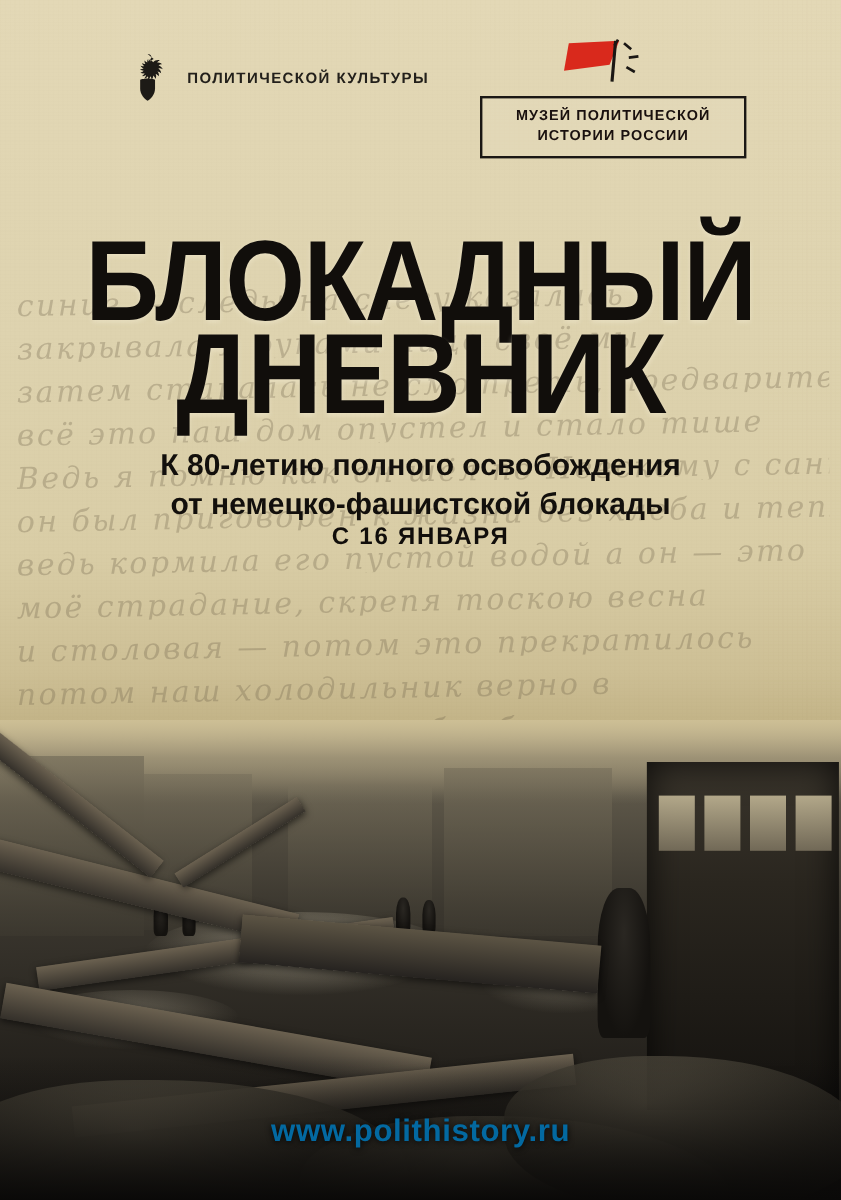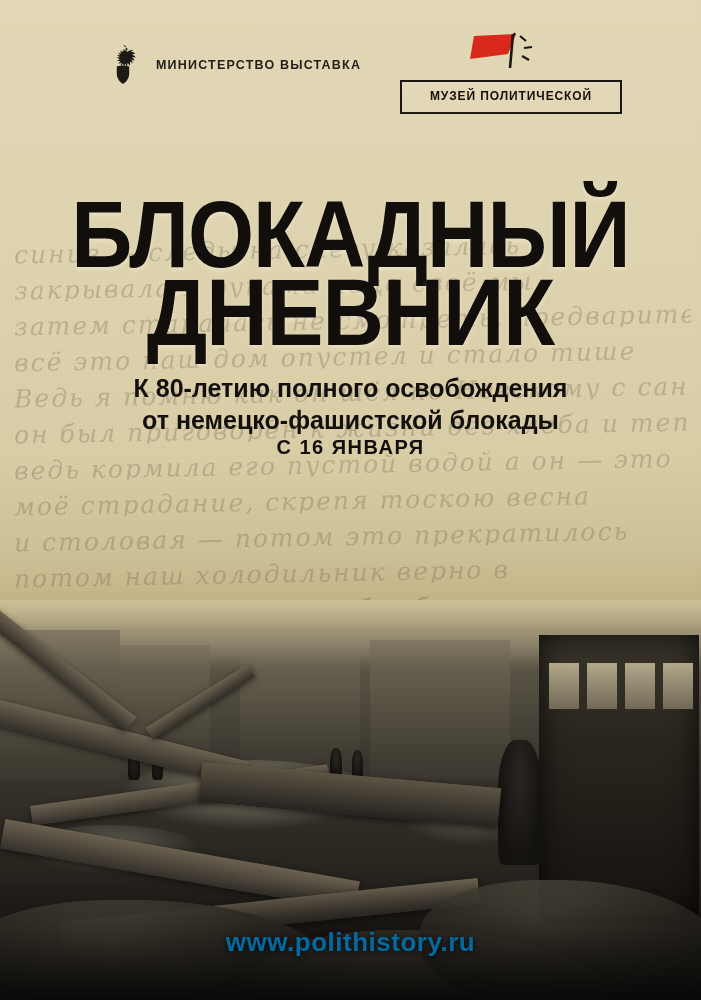--- a/index.html
+++ b/index.html
@@ -299,39 +299,40 @@
     <div class="logo-min">
       <span class="eagle">
         <svg width="38" height="46" viewBox="0 0 38 46" aria-hidden="true">
           <g fill="#1d1a16">
             <path d="M19 3c2 0 3.2 1.2 3.2 2.6 0 1-.6 1.6-1.2 2 1.2.5 2 1.3 2.6 2.3 1.4-1.6 3.6-2.3 5.6-1.7-1 .4-1.8 1-2.3 1.9 1.6-.3 3.4.3 4.4 1.6-1.3-.2-2.4.1-3.2.8 1.6.4 3 1.6 3.5 3.2-1.2-.7-2.4-.9-3.6-.6 1.3.9 2.2 2.3 2.3 3.9-1-.9-2-1.4-3.1-1.5 1 1.1 1.5 2.6 1.2 4.1-.7-1-1.6-1.7-2.7-2 .6 1.3.6 2.9-.2 4.2-.3-1.2-1-2.2-1.9-2.8.1 1.4-.4 2.8-1.4 3.8.1-1.2-.2-2.3-.8-3.2-.3 1.3-1.1 2.4-2.2 3 .4-1 .4-2.1.1-3.1-.7 1-1.8 1.7-3 1.9.8-.8 1.3-1.7 1.4-2.8-1 .7-2.2 1-3.4.8 1-.5 1.8-1.3 2.2-2.3-1.2.3-2.5.1-3.5-.6 1.1-.2 2.1-.7 2.8-1.5-1.2 0-2.4-.5-3.2-1.4 1.1.1 2.2-.1 3.1-.7-1.1-.3-2.1-1.1-2.6-2.1 1 .4 2.1.5 3.1.2-.9-.6-1.6-1.5-1.8-2.6.8.6 1.8 1 2.8 1-.6-.9-.9-2-.7-3 .6.8 1.4 1.4 2.3 1.7-.3-1 0-2.2.7-3-.1.8.1 1.6.6 2.2.1-1.2.8-2.2 1.8-2.8-.5.9-.6 1.9-.3 2.8.5-1 1.4-1.8 2.5-2.1z"></path>
             <path d="M19 23.5c3.4 0 6.2 1 6.2 1v7.2c0 5.2-3.6 8.6-6.2 10.3-2.6-1.7-6.2-5.1-6.2-10.3v-7.2s2.8-1 6.2-1z"></path>
           </g>
         </svg>
       </span>
       <span class="min-text">
-        <div>МИНИСТЕРСТВО ВЫСТАВКА</div>
+        <div>ПОЛИТИЧЕСКОЙ КУЛЬТУРЫ</div>
       </span>
     </div>
 
     <div class="logo-mus">
       <div style="position:absolute; left:50%; top:-2px; transform:translateX(-50%);">
         <svg width="86" height="50" viewBox="0 0 86 50" aria-hidden="true">
           <g>
             <path d="M6 4 L48 2 L40 22 L2 27 Z" fill="#d9291c"></path>
             <path d="M44 6 L47 1" stroke="#1a1714" stroke-width="2.2" fill="none"></path>
             <path d="M52 4 L58 9" stroke="#1a1714" stroke-width="2.2" fill="none"></path>
             <path d="M56 16 L64 15" stroke="#1a1714" stroke-width="2.2" fill="none"></path>
             <path d="M54 24 L61 28" stroke="#1a1714" stroke-width="2.2" fill="none"></path>
             <path d="M45 2 L42 36" stroke="#1a1714" stroke-width="2.6" fill="none"></path>
           </g>
         </svg>
       </div>
       <div class="mus-box" style="margin-top:46px;">
         <div class="mus-text">МУЗЕЙ ПОЛИТИЧЕСКОЙ</div>
+        <div class="mus-text">ИСТОРИИ РОССИИ</div>
       </div>
     </div>
   </div>
 
   <div class="title-1">БЛОКАДНЫЙ</div>
   <div class="title-2">ДНЕВНИК</div>
 
   <div class="subtitle">
     <div>К 80-летию полного освобождения</div>
     <div>от немецко-фашистской блокады</div>

